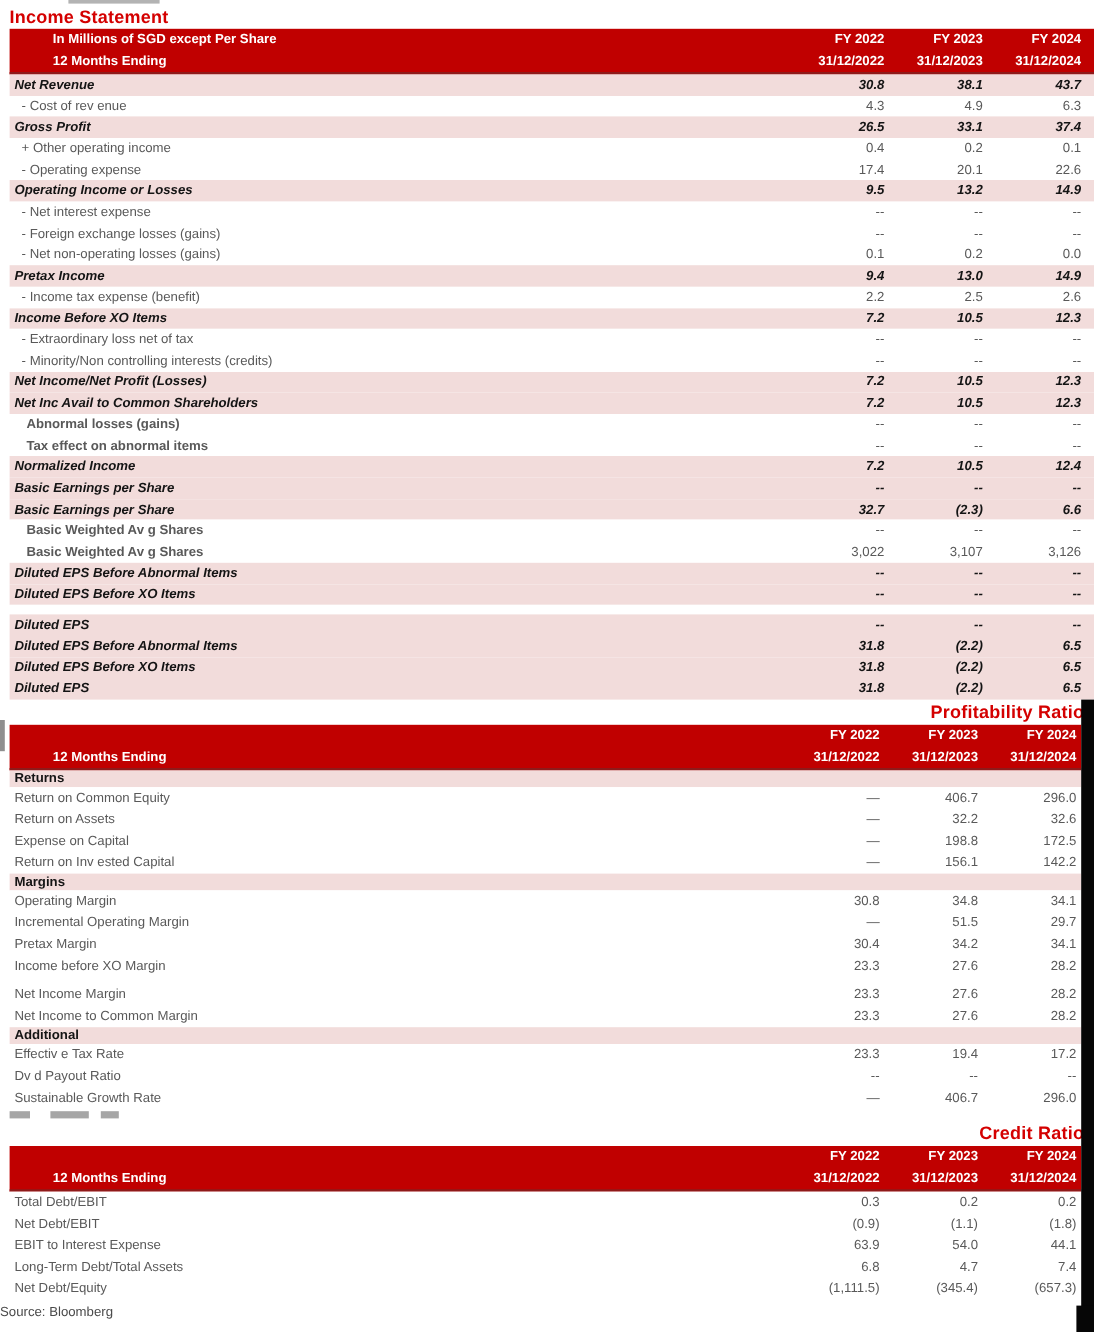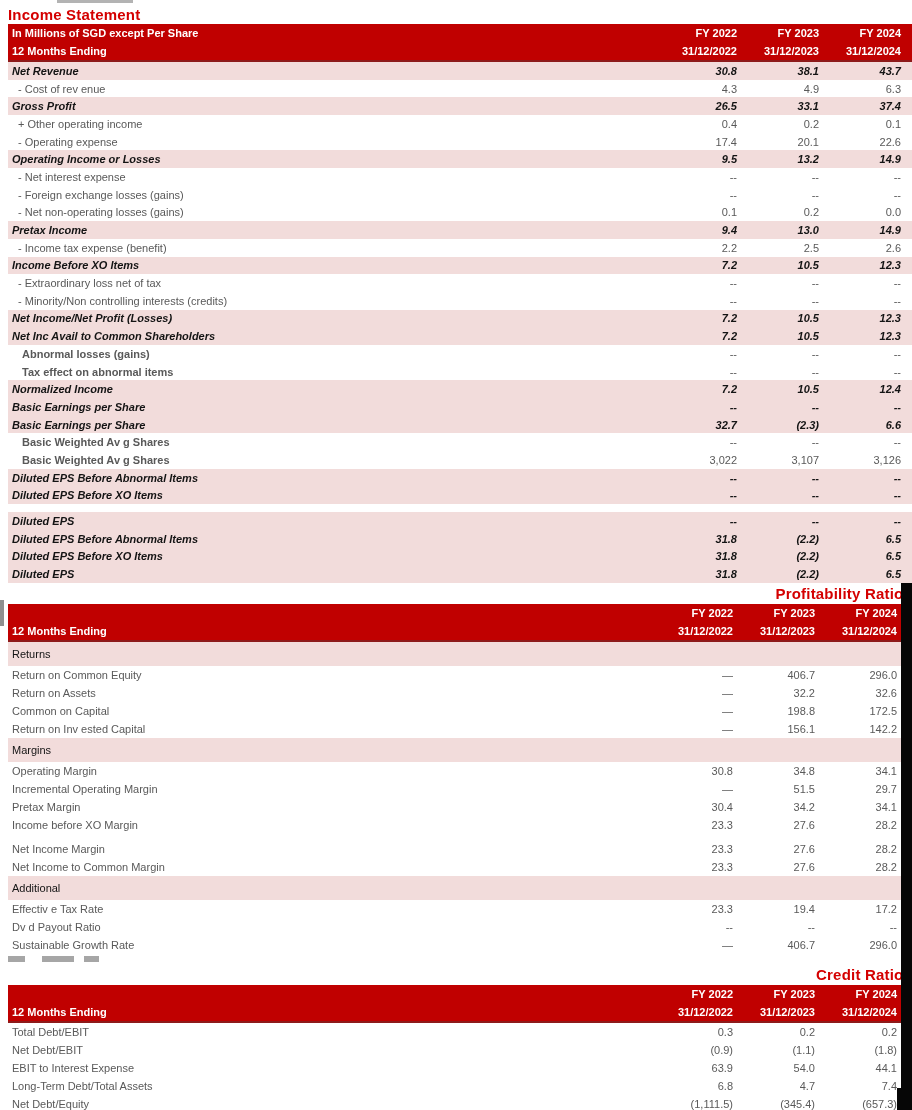--- a/index.html
+++ b/index.html
@@ -28,36 +28,37 @@
     color:#ffffff;
     font-weight:bold;
     font-size:11px;
     border-bottom:2px solid #8E1A1A;
   }
   .hline{
     display:grid;
     grid-template-columns:1fr 82px 82px 82px;
     height:18px;
     align-items:center;
+    padding-left:32px;
   }
   .hlab{padding-left:4px;white-space:nowrap;}
   .hyear{text-align:right;white-space:nowrap;}
   .full .hyear,.full .val{padding-right:11px;}
   .trim .hyear,.trim .val{padding-right:4px;}
   .row{
     display:grid;
     grid-template-columns:1fr 82px 82px 82px;
     height:18px;
     align-items:center;
     font-size:11px;
   }
   .income .row{height:17.7px;}
   .row.bold{background:#F2DCDB;font-weight:bold;color:#141414;font-style:italic;}
   .row.plain{background:#ffffff;color:#595959;}
-  .row.section{background:#F2DCDB;font-weight:normal;color:#141414;height:24px;}
+  .row.section{background:#F2DCDB;font-weight:bold;color:#141414;height:14px;}
   .row.gap{height:6px;background:#ffffff;}
   .income .row.gap{height:8px;}
   .lab{padding-left:4px;white-space:nowrap;overflow:hidden;}
   .row.ind1 .lab{padding-left:10px;}
   .row.ind2 .lab{padding-left:14px;font-weight:bold;}
   .val{text-align:right;white-space:nowrap;}
   .source{
     margin:5px 0 0 0;
     font-size:11px;
     color:#4a4a4a;
@@ -320,21 +321,21 @@
             <span class="val">406.7</span>
             <span class="val">296.0</span>
           </div>
           <div class="row plain">
             <span class="lab">Return on Assets</span>
             <span class="val">—</span>
             <span class="val">32.2</span>
             <span class="val">32.6</span>
           </div>
           <div class="row plain">
-            <span class="lab">Common on Capital</span>
+            <span class="lab">Expense on Capital</span>
             <span class="val">—</span>
             <span class="val">198.8</span>
             <span class="val">172.5</span>
           </div>
           <div class="row plain">
             <span class="lab">Return on Inv ested Capital</span>
             <span class="val">—</span>
             <span class="val">156.1</span>
             <span class="val">142.2</span>
           </div>

